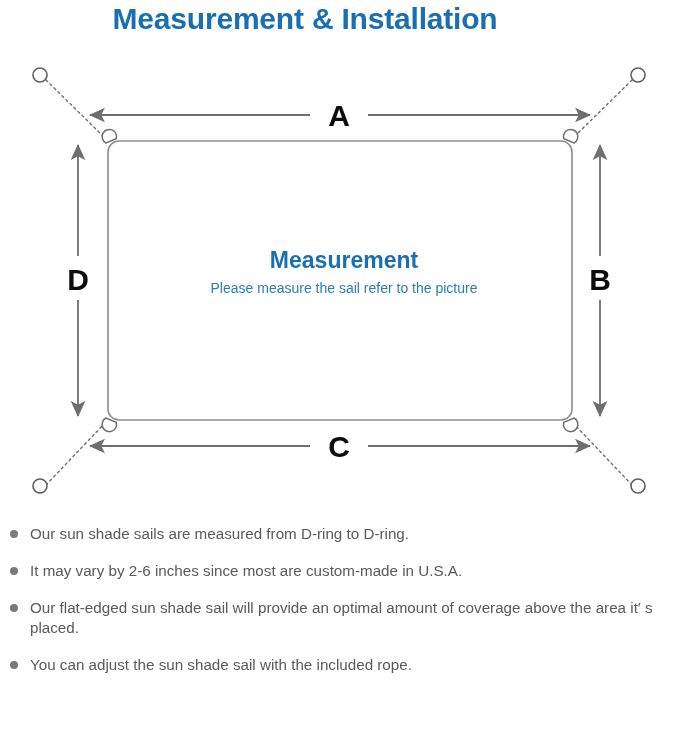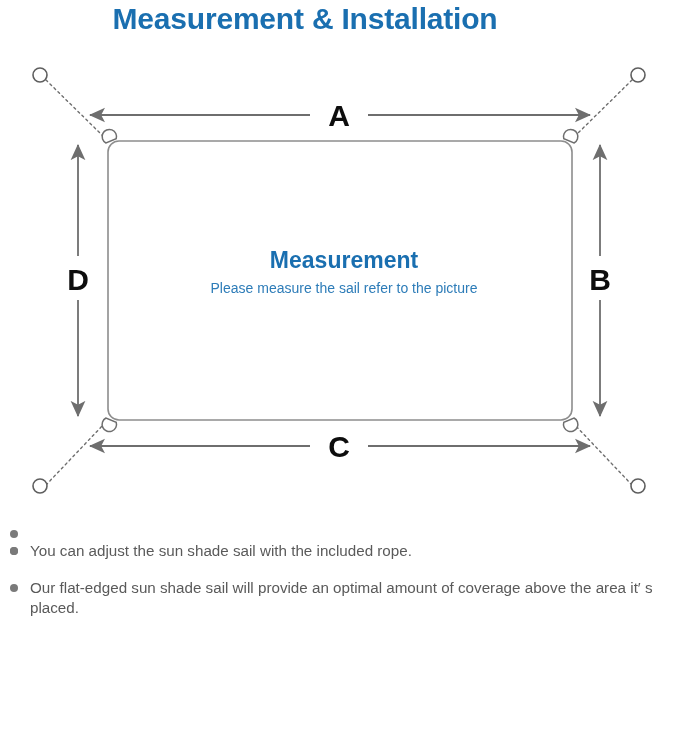--- a/index.html
+++ b/index.html
@@ -151,25 +151,27 @@
     </g>
 
     <text class="center-title" x="344" y="220" text-anchor="middle">Measurement</text>
     <text class="center-sub" x="344" y="245" text-anchor="middle">Please measure the sail refer to the picture</text>
   </svg>
 </div>
 
 <div id="notes">
   <div class="note-row">
     <span class="note-bullet"></span>
+    <span>Our sun shade sails are measured from D-ring to D-ring.</span>
   </div>
   <div class="note-row">
     <span class="note-bullet"></span>
+    <span>It may vary by 2-6 inches since most are custom-made in U.S.A.</span>
+  </div>
+  <div class="note-row">
+    <span class="note-bullet"></span>
+    <span>Our flat-edged sun shade sail will provide an optimal amount of coverage above the area it′ s placed.</span>
   </div>
   <div class="note-row">
     <span class="note-bullet"></span>
     <span>You can adjust the sun shade sail with the included rope.</span>
   </div>
-  <div class="note-row">
-    <span class="note-bullet"></span>
-    <span>Our flat-edged sun shade sail will provide an optimal amount of coverage above the area it′ s placed.</span>
-  </div>
 </div>
 
 </body></html>

